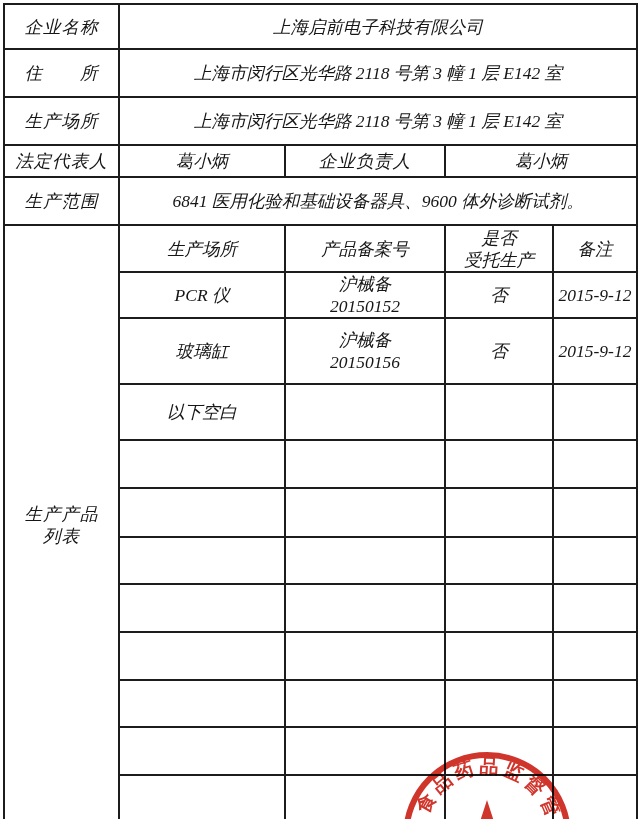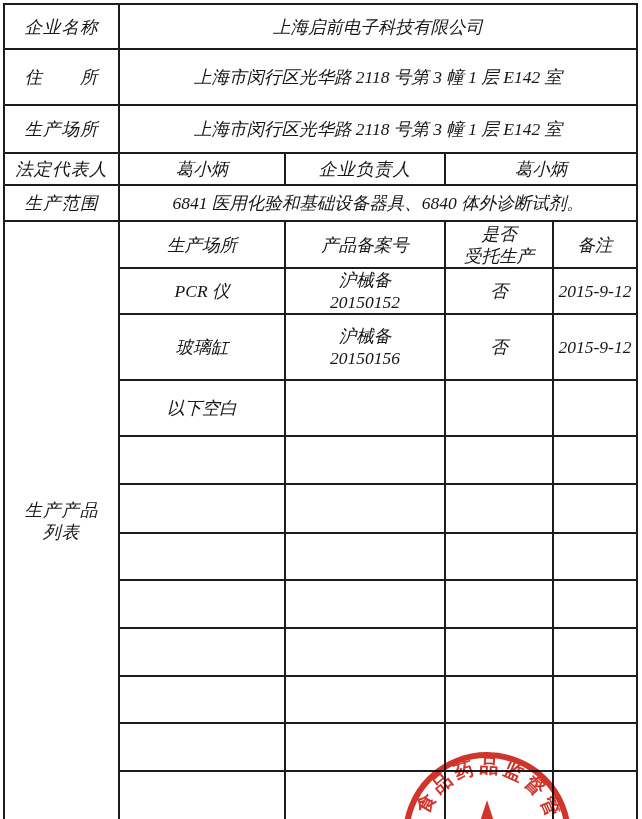--- a/index.html
+++ b/index.html
@@ -48,37 +48,37 @@
     <col style="width:166px">
     <col style="width:160px">
     <col style="width:108px">
     <col style="width:84px">
   </colgroup>
   <tbody>
   <tr style="height:45px">
     <td class="lbl">企业名称</td>
     <td colspan="4">上海启前电子科技有限公司</td>
   </tr>
-  <tr style="height:56px">
+  <tr style="height:48px">
     <td class="lbl">住　　所</td>
     <td colspan="4">上海市闵行区光华路 2118 号第 3 幢 1 层 E142 室</td>
   </tr>
   <tr style="height:48px">
     <td class="lbl">生产场所</td>
     <td colspan="4">上海市闵行区光华路 2118 号第 3 幢 1 层 E142 室</td>
   </tr>
   <tr style="height:32px">
     <td class="lbl">法定代表人</td>
     <td>葛小炳</td>
     <td class="lbl">企业负责人</td>
     <td colspan="2">葛小炳</td>
   </tr>
-  <tr style="height:36px">
+  <tr style="height:48px">
     <td class="lbl">生产范围</td>
-    <td colspan="4">6841 医用化验和基础设备器具、6840 体外诊断试剂。</td>
+    <td colspan="4">6841 医用化验和基础设备器具、9600 体外诊断试剂。</td>
   </tr>
 
   <tr style="height:47px">
     <td rowspan="12" class="lbl">生产产品
 列表</td>
     <td>生产场所</td>
     <td>产品备案号</td>
     <td>是否
 受托生产</td>
     <td>备注</td>

